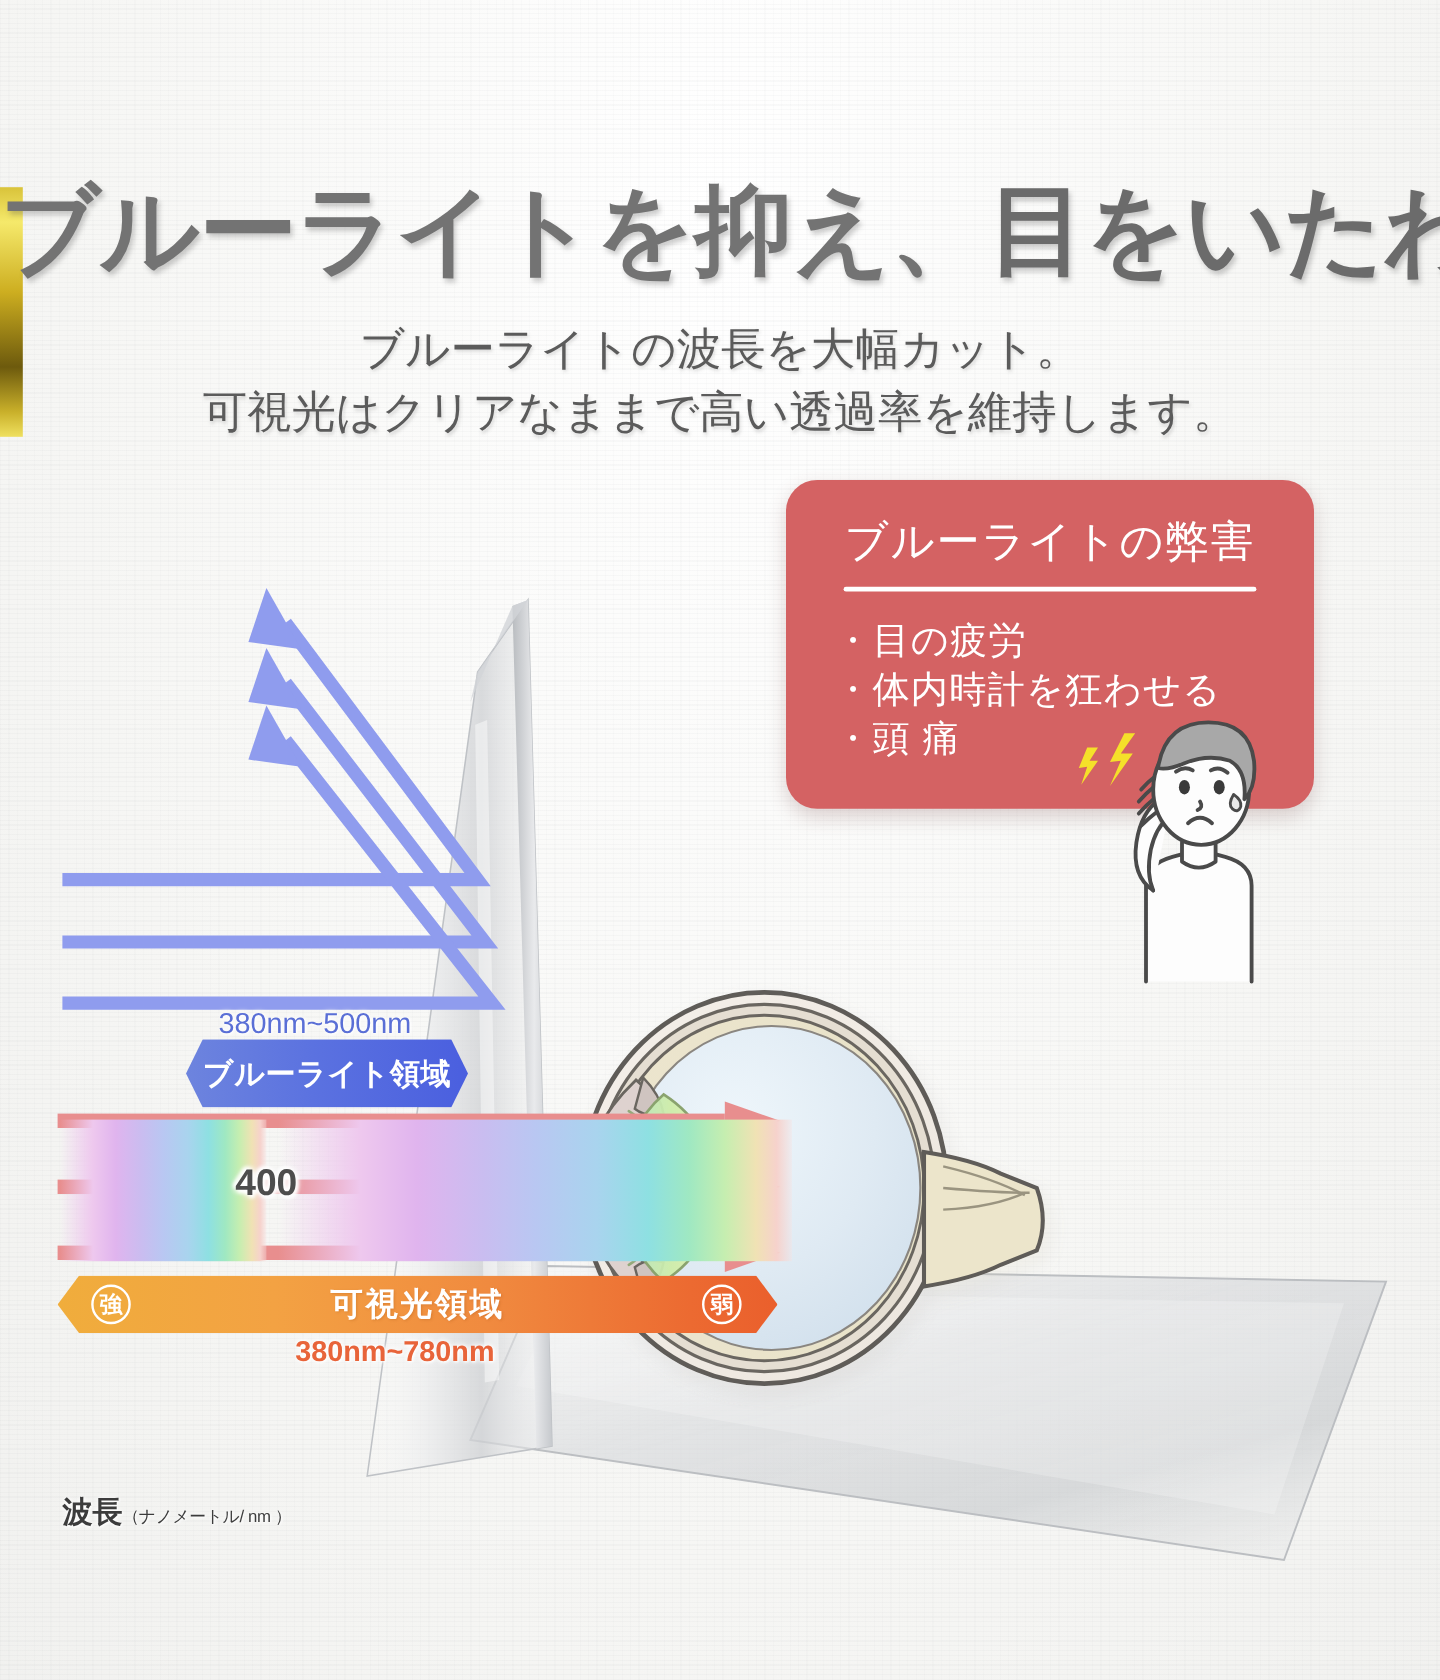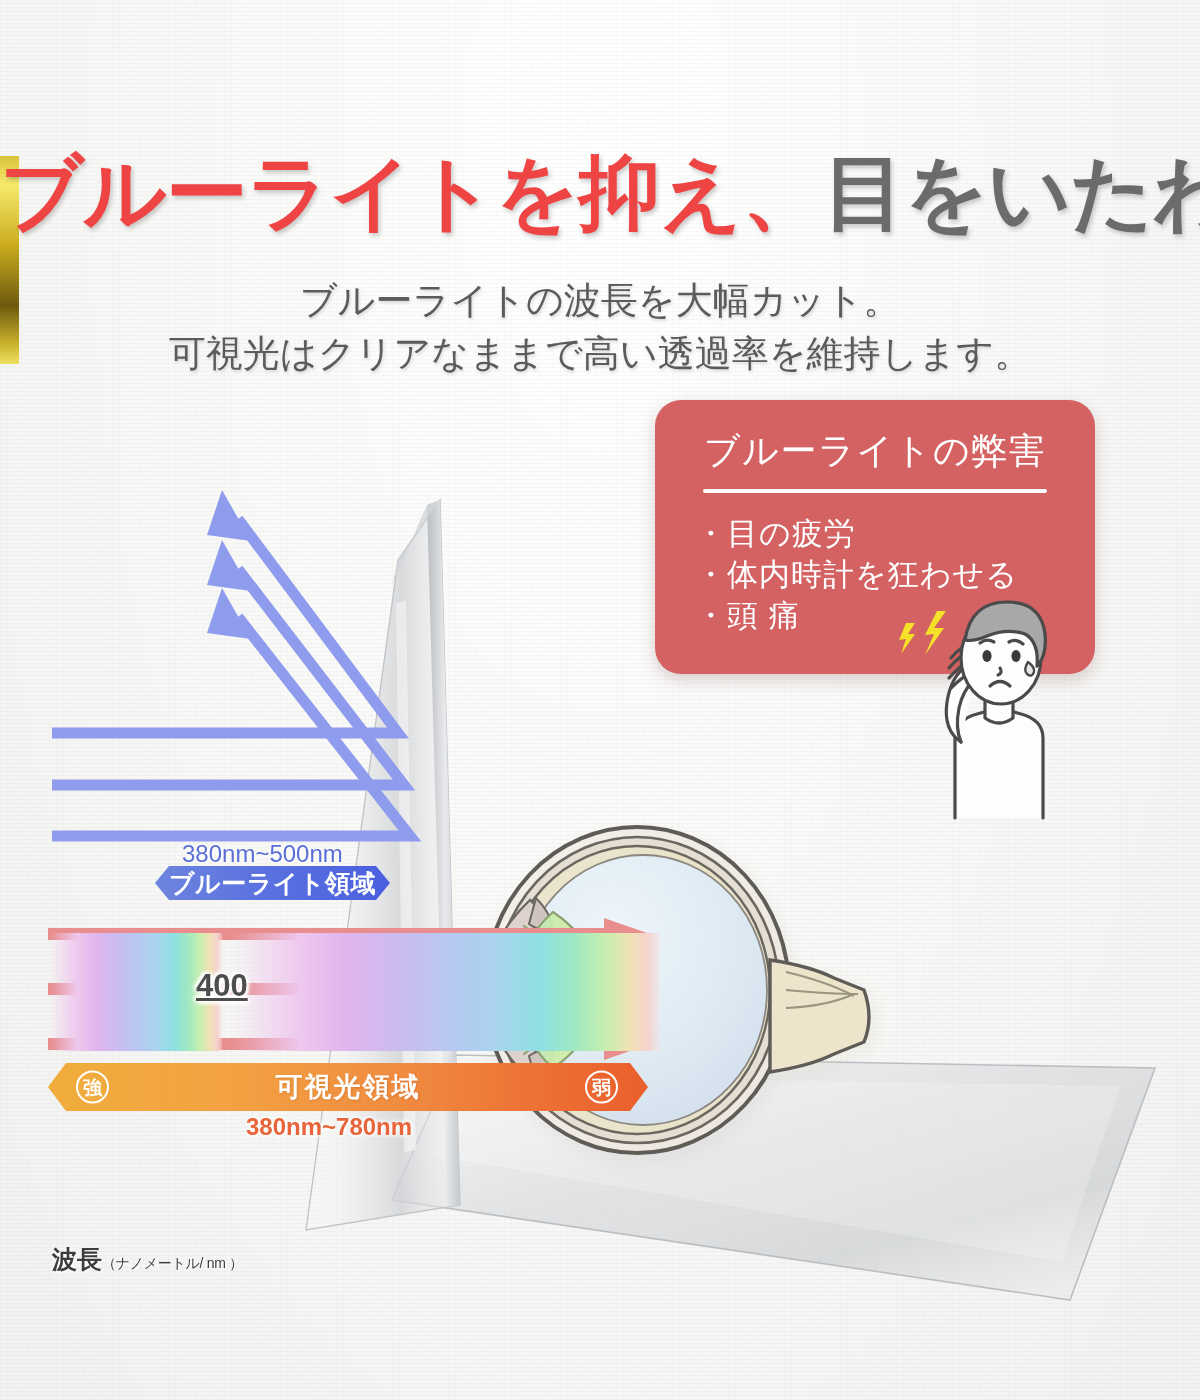--- a/index.html
+++ b/index.html
@@ -28,23 +28,23 @@
     background:linear-gradient(180deg,#d9c33a 0%,#f5e96b 14%,#cdae20 42%,#6d5a0d 72%,#c9b02a 90%,#efe05f 100%);
   }
 
   
   #header{ position:absolute; left:0; top:150px; width:1200px; text-align:center; }
   #headline{
     font-size:82px; font-weight:bold; letter-spacing:-1px; line-height:1.04;
     white-space:nowrap;
     text-shadow:2px 3px 4px rgba(90,90,90,.30);
   }
-  #headline .hl-red{ color:#ef4444; }
+  #headline .hl-red{ color:#737373; }
   #headline .hl-gray{ color:#6b6b6b; }
-  #subtitle{ margin-top:40px; color:#5b5b5b; font-size:37px; line-height:1.42; font-weight:500;
+  #subtitle{ margin-top:30px; color:#5b5b5b; font-size:37px; line-height:1.42; font-weight:500;
              text-shadow:1px 2px 3px rgba(120,120,120,.25); }
 
   
   #scene{ position:absolute; left:0; top:0; width:1200px; height:1400px; }
   #scene svg{ position:absolute; left:0; top:0; }
 
   
   .spec{
     position:absolute; height:118px;
     background:linear-gradient(90deg,
@@ -58,27 +58,26 @@
   }
   #spec-left { left:50px;  top:933px; width:172px; }
   #spec-right{ left:232px; top:933px; width:428px; }
 
   
   #tick-400{
     position:absolute; left:196px; top:968px;
     font-size:31px; font-weight:bold; color:#4d4d4d;
     text-shadow:0 0 5px #fff,0 0 5px #fff,0 0 7px #fff,2px 2px 3px #fff,-2px -2px 3px #fff;
     z-index:6;
-    text-decoration:underline;
   }
 
   
   #blue-band-wrap{ position:absolute; left:155px; top:866px; z-index:7; }
   #blue-band{
-    position:relative; width:235px; height:34px;
+    position:relative; width:235px; height:57px;
     background:linear-gradient(90deg,#6d84de 0%,#5b72e0 45%,#4a5fdf 100%);
     clip-path:polygon(14px 0,221px 0,235px 50%,221px 100%,14px 100%,0 50%);
     display:flex; align-items:center; justify-content:center;
     color:#fff; font-size:25px; font-weight:bold; letter-spacing:.5px;
   }
   #blue-range{
     position:absolute; left:182px; top:840px; z-index:7;
     font-size:24px; font-weight:normal; color:#5a6fd6;
     text-shadow:0 0 4px #fff,0 0 6px #fff,1px 1px 2px #fff;
   }

